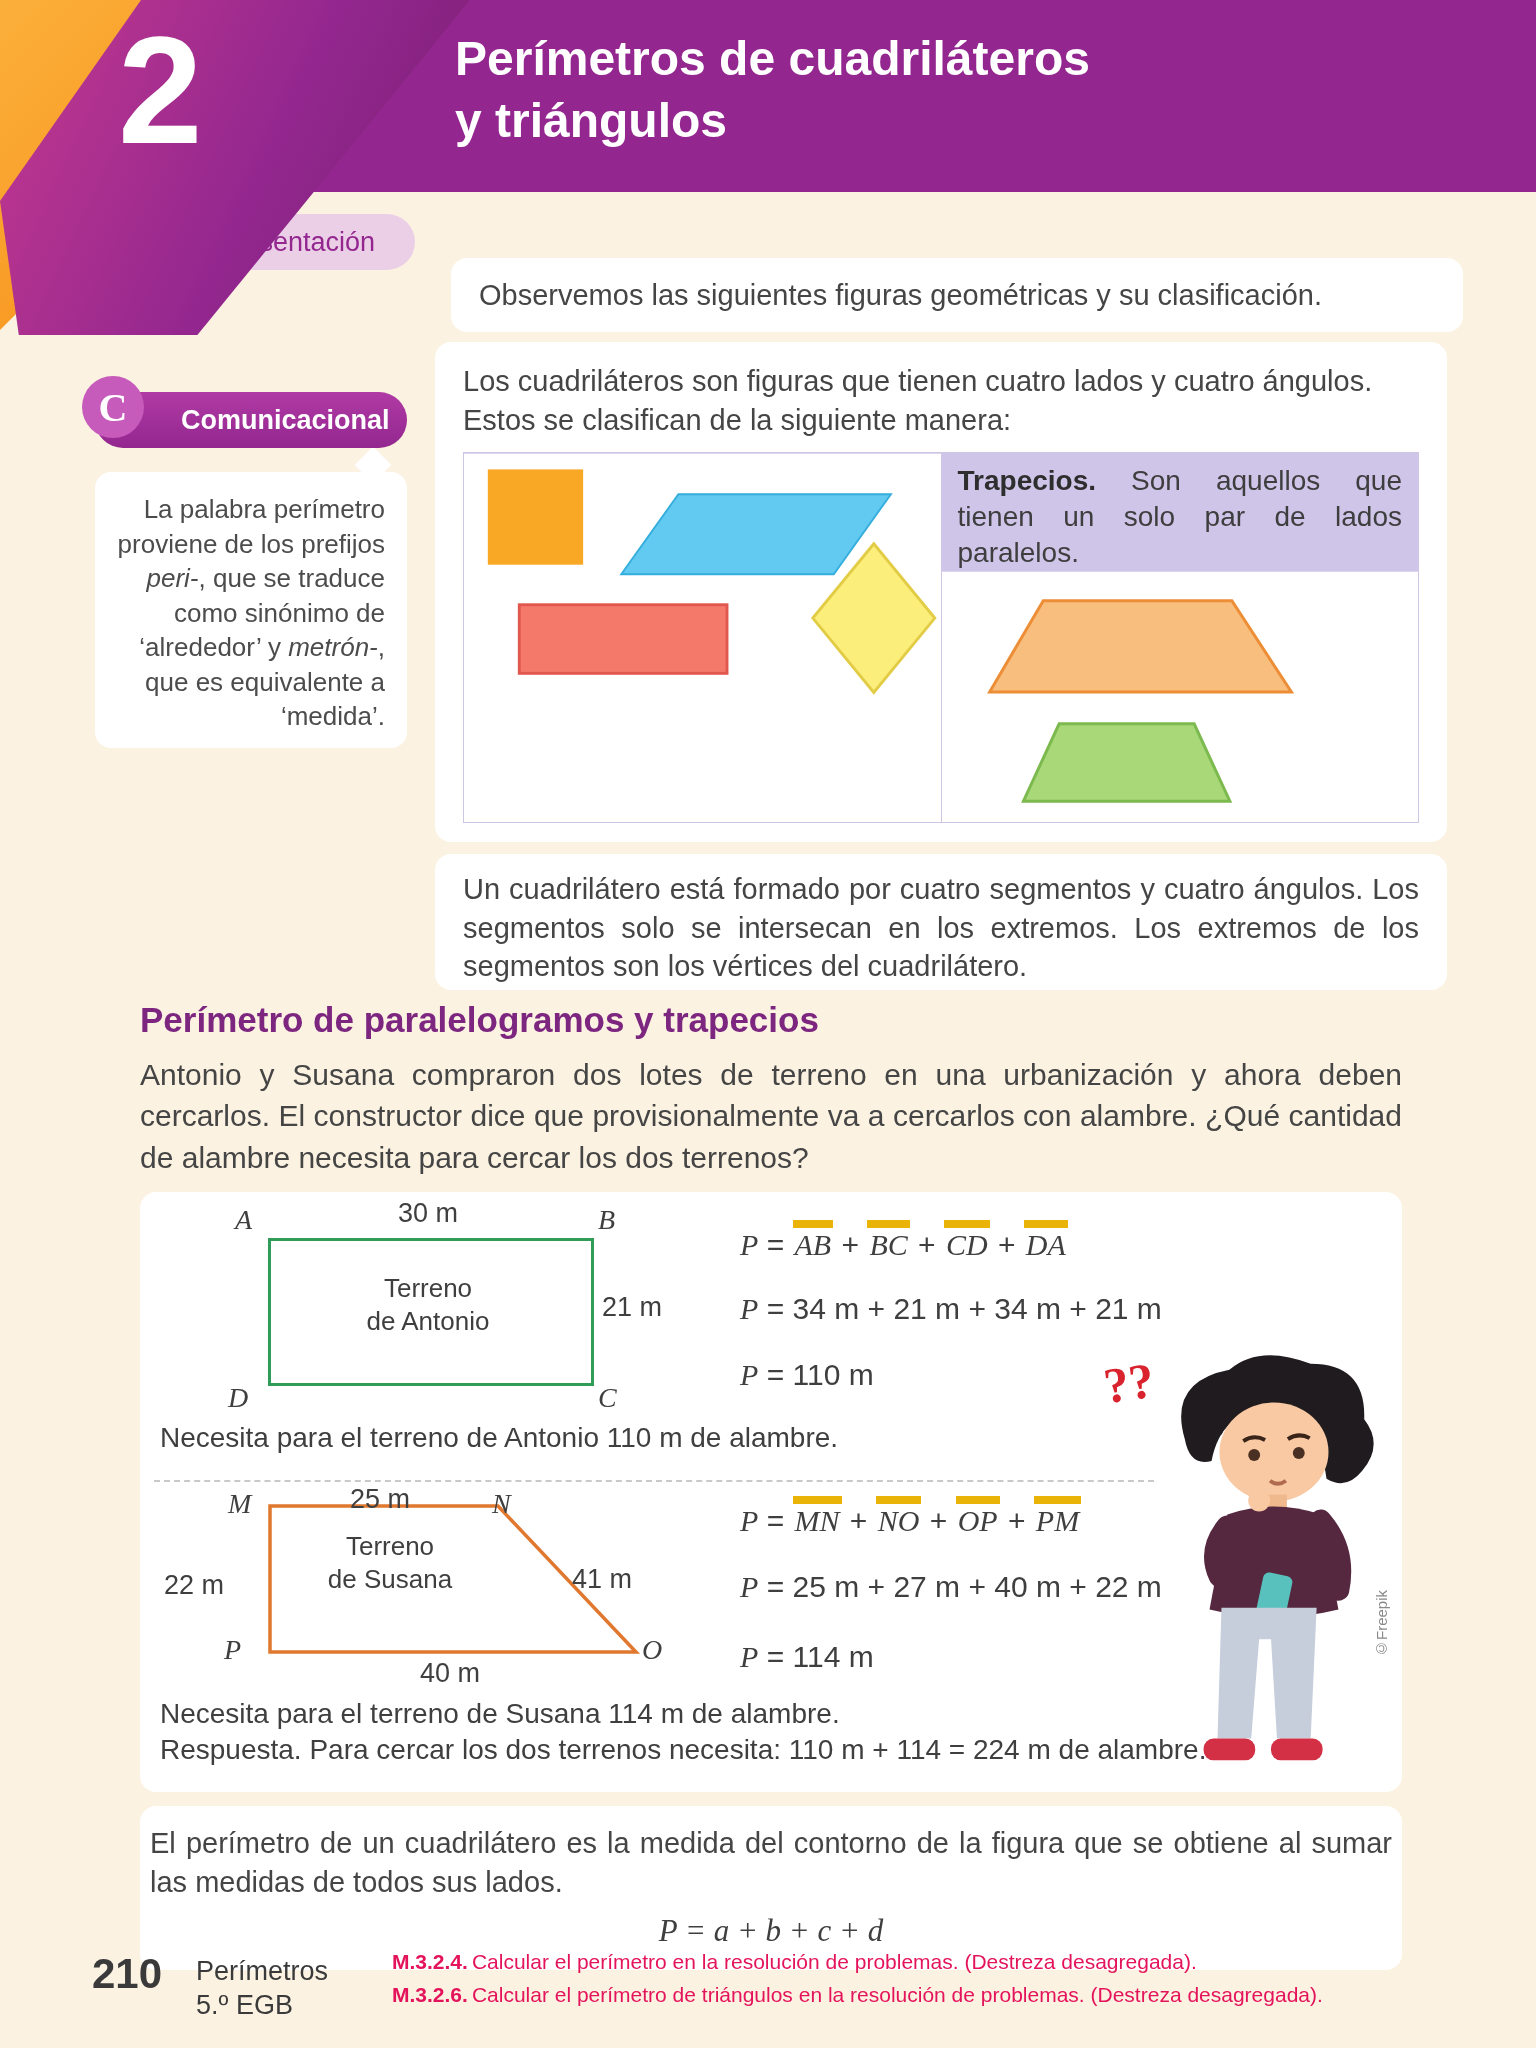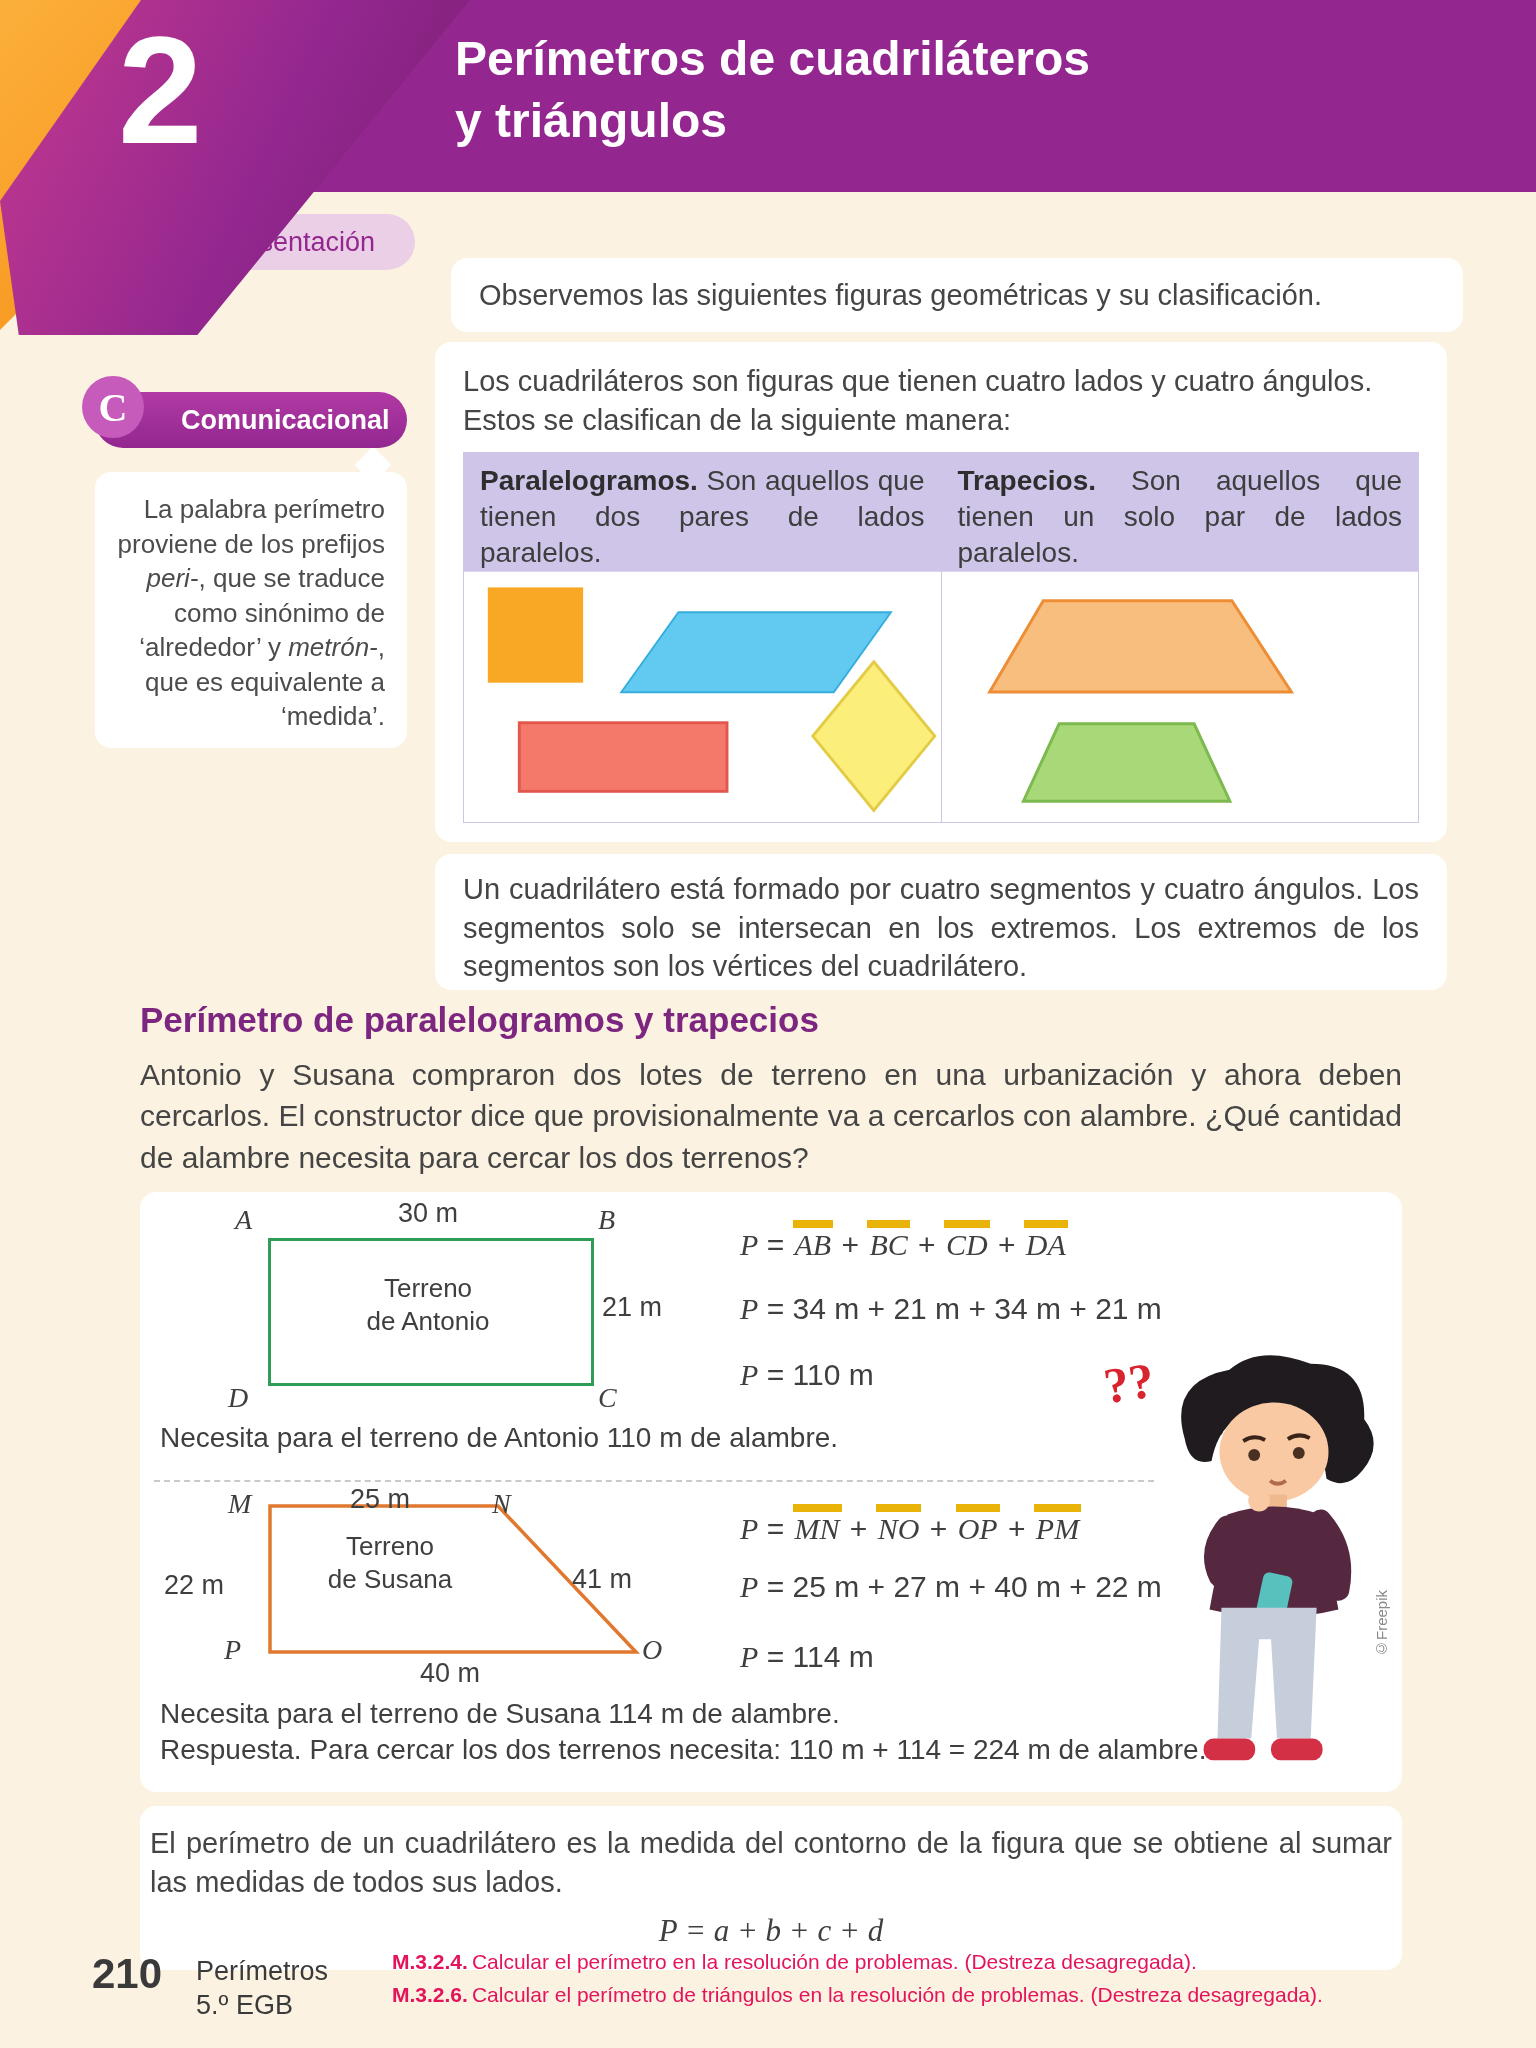--- a/index.html
+++ b/index.html
@@ -109,24 +109,20 @@
   </div>
 
   <div class="abs wbox observe-box">
     <span>Observemos las siguientes figuras geométricas y su clasificación.</span>
   </div>
 
   <div class="abs wbox class-box">
     <div class="class-intro">Los cuadriláteros son figuras que tienen cuatro lados y cuatro ángulos. Estos se clasifican de la siguiente manera:</div>
     <div class="tbl">
       <div class="tbl-col">
-        <div class="cell-head">
-          <b>Paralelogramos.</b>
-          <span>Son aquellos que tienen dos pares de lados paralelos.</span>
-        </div>
         <div class="cell-body">
           <svg viewBox="0 0 500 250">
             <rect x="25" y="10" width="100" height="100" fill="#F9A825"></rect>
             <polygon points="225,36 448,36 388,120 165,120" fill="#62C9F1" stroke="#35AEDD" stroke-width="2"></polygon>
             <rect x="58" y="152" width="218" height="72" fill="#F4796B" stroke="#E2574C" stroke-width="3"></rect>
             <polygon points="430,88 494,166 430,244 366,166" fill="#FBEE7A" stroke="#E3CC45" stroke-width="3"></polygon>
           </svg>
         </div>
       </div>
       <div class="tbl-col">
@@ -181,21 +177,21 @@
     <div class="abs vertex" style="left:502px;top:442px;">O</div>
     <div class="abs vertex" style="left:84px;top:442px;">P</div>
     <div class="abs dim" style="left:150px;top:292px;width:180px;text-align:center;">25 m</div>
     <div class="abs dim" style="left:432px;top:372px;">41 m</div>
     <div class="abs dim" style="left:24px;top:378px;">22 m</div>
     <div class="abs dim" style="left:230px;top:466px;width:160px;text-align:center;">40 m</div>
     <div class="abs terrain-label" style="left:150px;top:338px;width:200px;">
       <div>Terreno</div>
       <div>de Susana</div>
     </div>
-    <div class="abs math" style="left:600px;top:312px;"><span class="math-lead">P</span> = <span class="ovl">MN</span> + <span class="ovl">NO</span> + <span class="ovl">OP</span> + <span class="ovl">PM</span></div>
+    <div class="abs math" style="left:600px;top:304px;"><span class="math-lead">P</span> = <span class="ovl">MN</span> + <span class="ovl">NO</span> + <span class="ovl">OP</span> + <span class="ovl">PM</span></div>
     <div class="abs math" style="left:600px;top:378px;">
       <span class="math-lead">P</span><span> = 25 m + 27 m + 40 m + 22 m</span>
     </div>
     <div class="abs math" style="left:600px;top:448px;">
       <span class="math-lead">P</span><span> = 114 m</span>
     </div>
     <div class="abs concl" style="left:20px;top:506px;">Necesita para el terreno de Susana 114 m de alambre.</div>
     <div class="abs concl" style="left:20px;top:542px;">Respuesta. Para cercar los dos terrenos necesita: 110 m + 114 = 224 m de alambre.</div>
 
     <div class="abs" style="left:950px;top:148px;width:300px;height:450px;">

